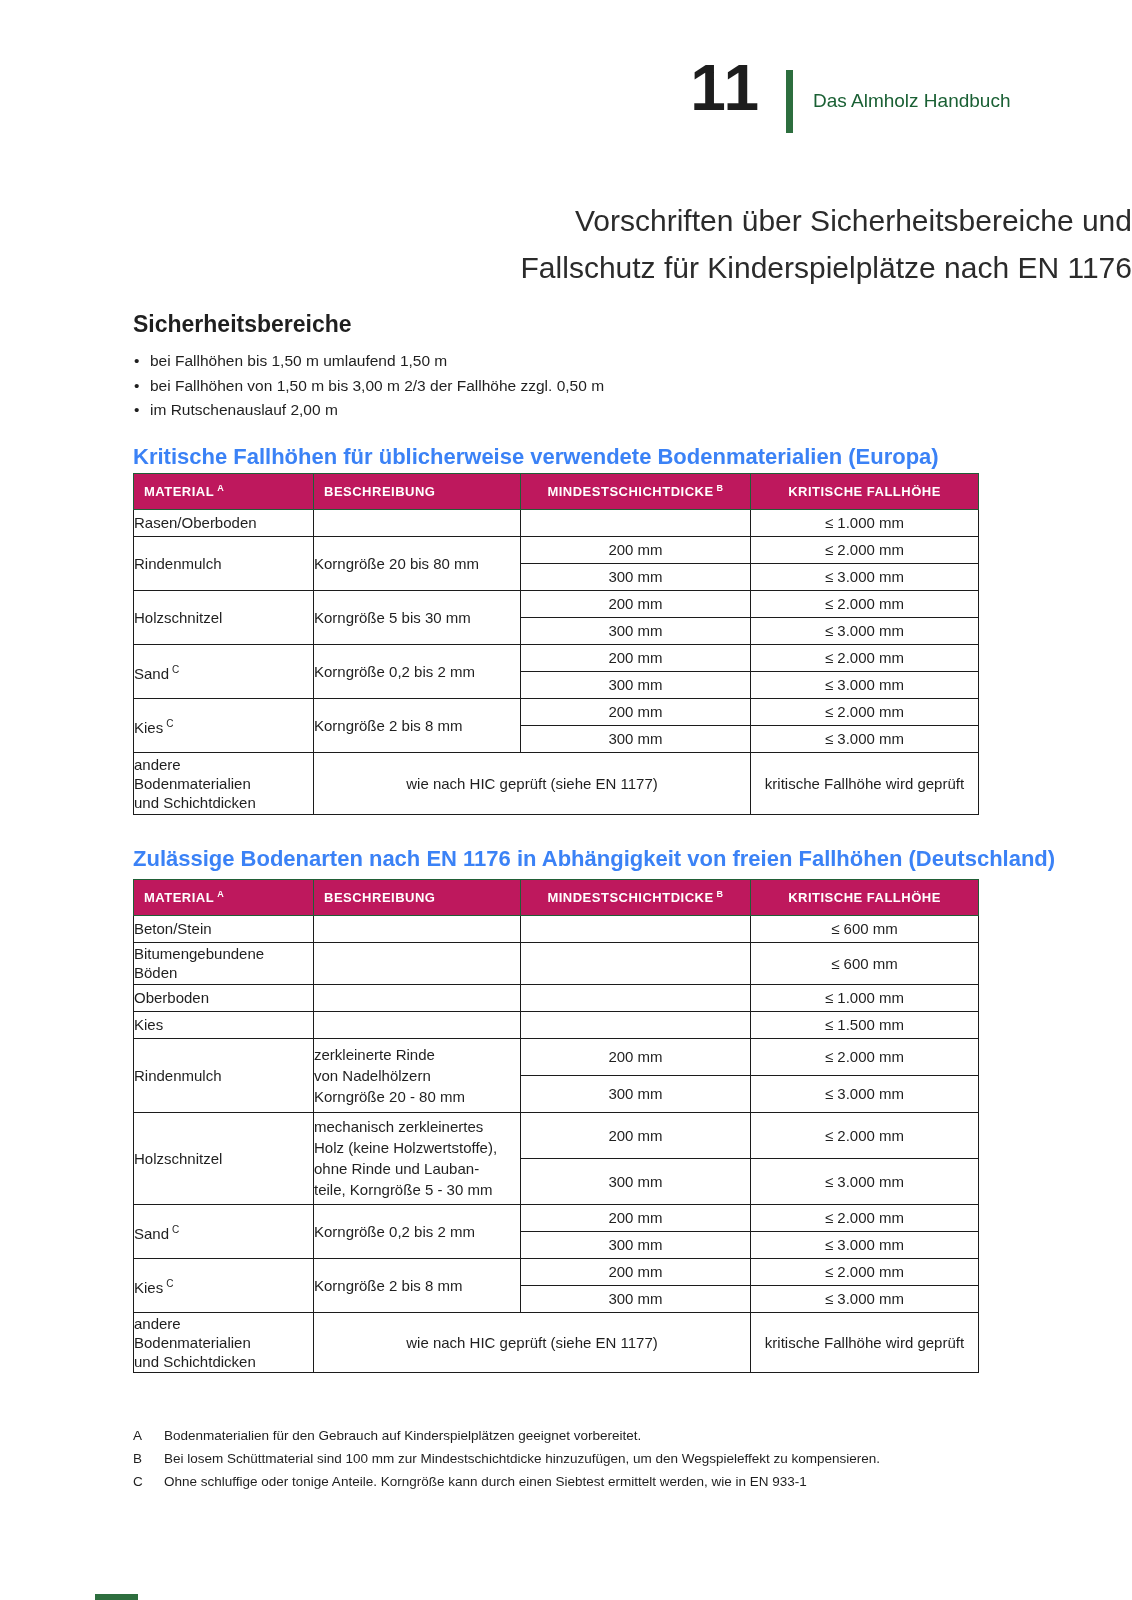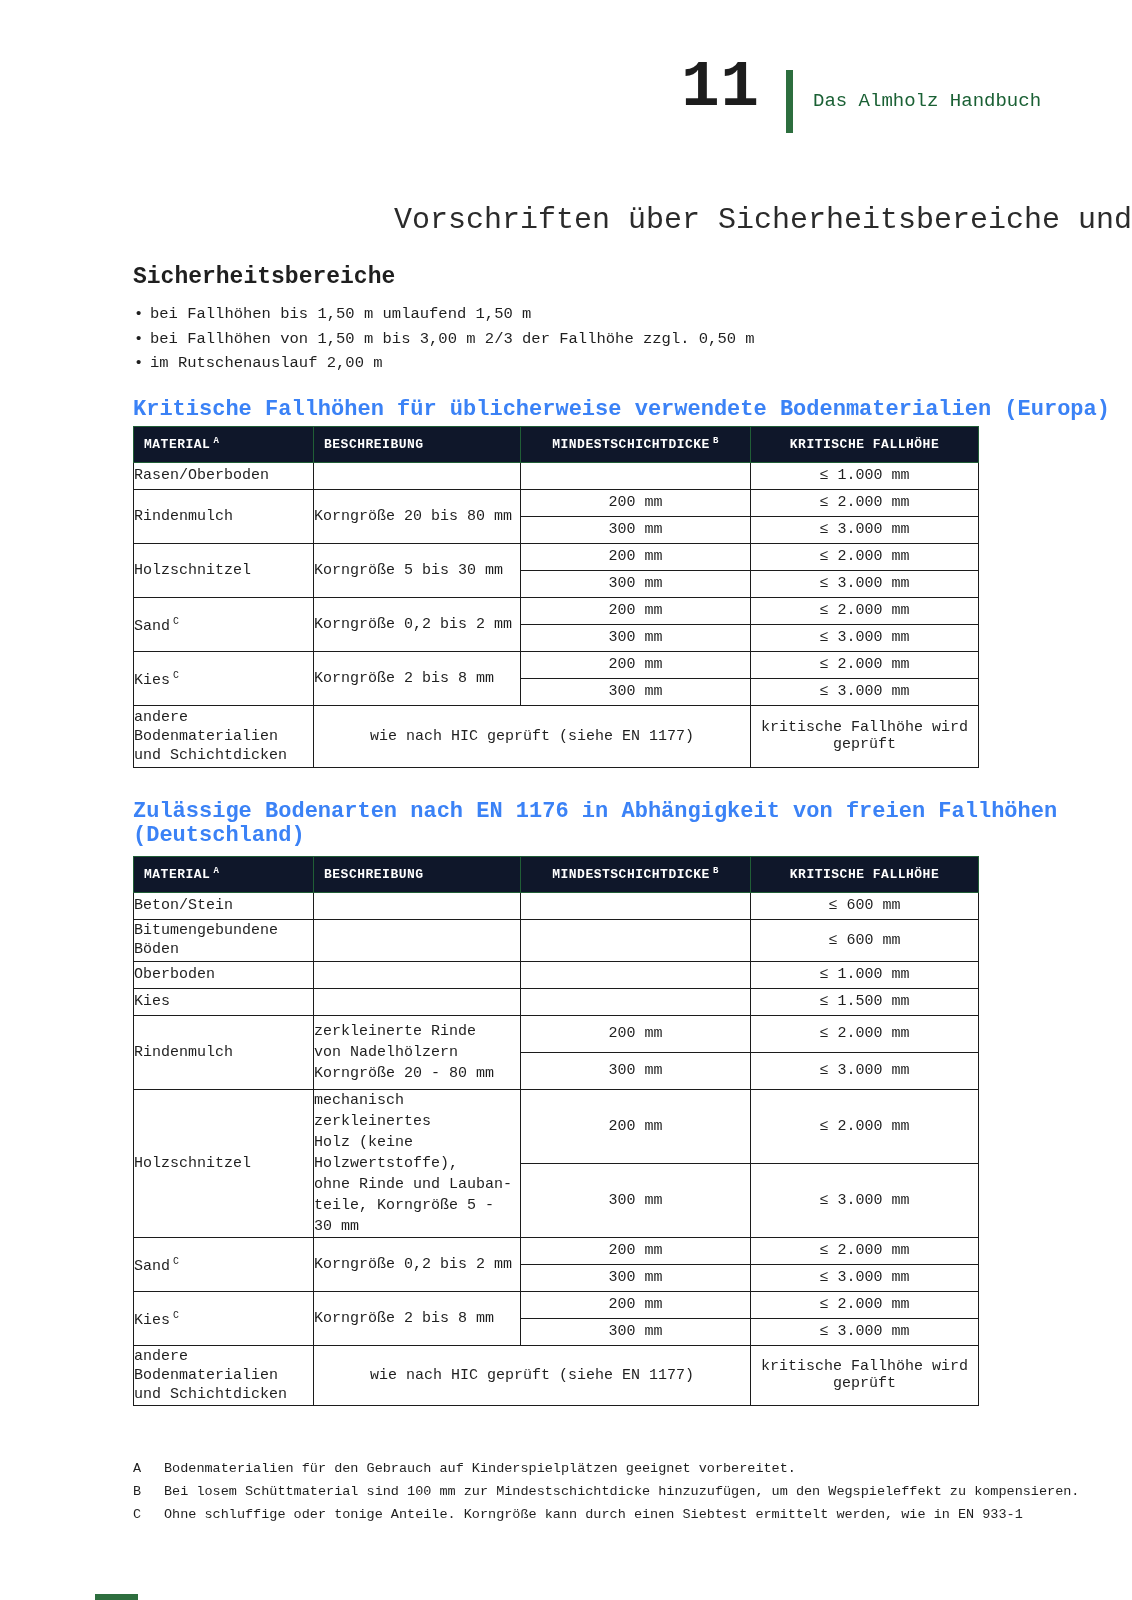--- a/index.html
+++ b/index.html
@@ -1,18 +1,18 @@
 <!DOCTYPE html>
 <html lang="de"><head>
 <meta charset="utf-8">
 <style>
   html,body{margin:0;padding:0;background:#ffffff;}
   .page{
     position:relative;width:1132px;height:1600px;background:#ffffff;overflow:hidden;
-    font-family:Liberation Mono, monospace;color:#1f1f1f;
+    font-family:Liberation Sans, sans-serif;color:#1f1f1f;
   }
   
   .chapter-num{
     position:absolute;top:56px;left:660px;width:100px;text-align:right;
     font-size:64px;font-weight:800;line-height:1.0;color:#1d1d1d;letter-spacing:1px;
   }
   .accent-bar{position:absolute;left:786px;top:70px;width:7px;height:63px;background:#2d6e3e;}
   .handbook-title{position:absolute;left:813px;top:90px;font-size:19px;color:#1a6034;}
   
   .page-title{margin:0;padding:197px 0 0 133px;font-size:30px;line-height:47px;font-weight:normal;color:#2b2b2b;text-align:right;}
@@ -21,21 +21,21 @@
   ul.bullets{margin:14px 0 0 133px;padding:0;list-style:none;font-size:15.5px;line-height:24.5px;color:#1f1f1f;}
   ul.bullets li{position:relative;padding-left:17px;}
   ul.bullets li::before{content:"•";position:absolute;left:1px;}
   
   .tbl-caption{margin:22px 0 0 133px;font-size:22px;font-weight:bold;line-height:24px;color:#3b82f6;}
   .tbl-caption.second{margin-top:32px;}
   
   table.spec{border-collapse:collapse;margin:4px 0 0 133px;table-layout:fixed;width:845px;}
   table.spec.second{margin-top:8px;}
   table.spec th{
-    background:#0f172a;color:#ffffff;font-size:13px;font-weight:bold;letter-spacing:.5px;
+    background:#be185d;color:#ffffff;font-size:13px;font-weight:bold;letter-spacing:.5px;
     border:1px solid #205e36;height:35px;padding:0;
   }
   table.spec th.l{text-align:left;padding-left:10px;}
   table.spec th sup{font-size:9px;margin-left:3px;}
   table.spec td{border:1px solid #1c1c1c;font-size:15px;color:#1f1f1f;padding:0;vertical-align:middle;}
   td.mat{text-align:left;padding-left:9px;line-height:19px;}
   td.desc{text-align:left;padding-left:8px;line-height:21px;}
   td.num{text-align:center;}
   td.pre{white-space:pre-line;}
   td.subtop{border-bottom:1px dotted #9a9a9a;}
@@ -54,21 +54,21 @@
 </style>
 </head>
 <body>
 
 <div class="page">
 
   <div class="chapter-num">11</div>
   <div class="accent-bar"></div>
   <div class="handbook-title">Das Almholz Handbuch</div>
 
-  <h1 class="page-title"><span>Vorschriften über Sicherheitsbereiche und</span><br></h1>
+  <h1 class="page-title"><span>Vorschriften über Sicherheitsbereiche und</span><br><span>Fallschutz für Kinderspielplätze nach EN 1176</span></h1>
 
   <div class="section-heading">Sicherheitsbereiche</div>
   <ul class="bullets">
     <li>bei Fallhöhen bis 1,50 m umlaufend 1,50 m</li>
     <li>bei Fallhöhen von 1,50 m bis 3,00 m 2/3 der Fallhöhe zzgl. 0,50 m</li>
     <li>im Rutschenauslauf 2,00 m</li>
   </ul>
 
   <div class="tbl-caption">Kritische Fallhöhen für üblicherweise verwendete Bodenmaterialien (Europa)</div>
   <table class="spec">

